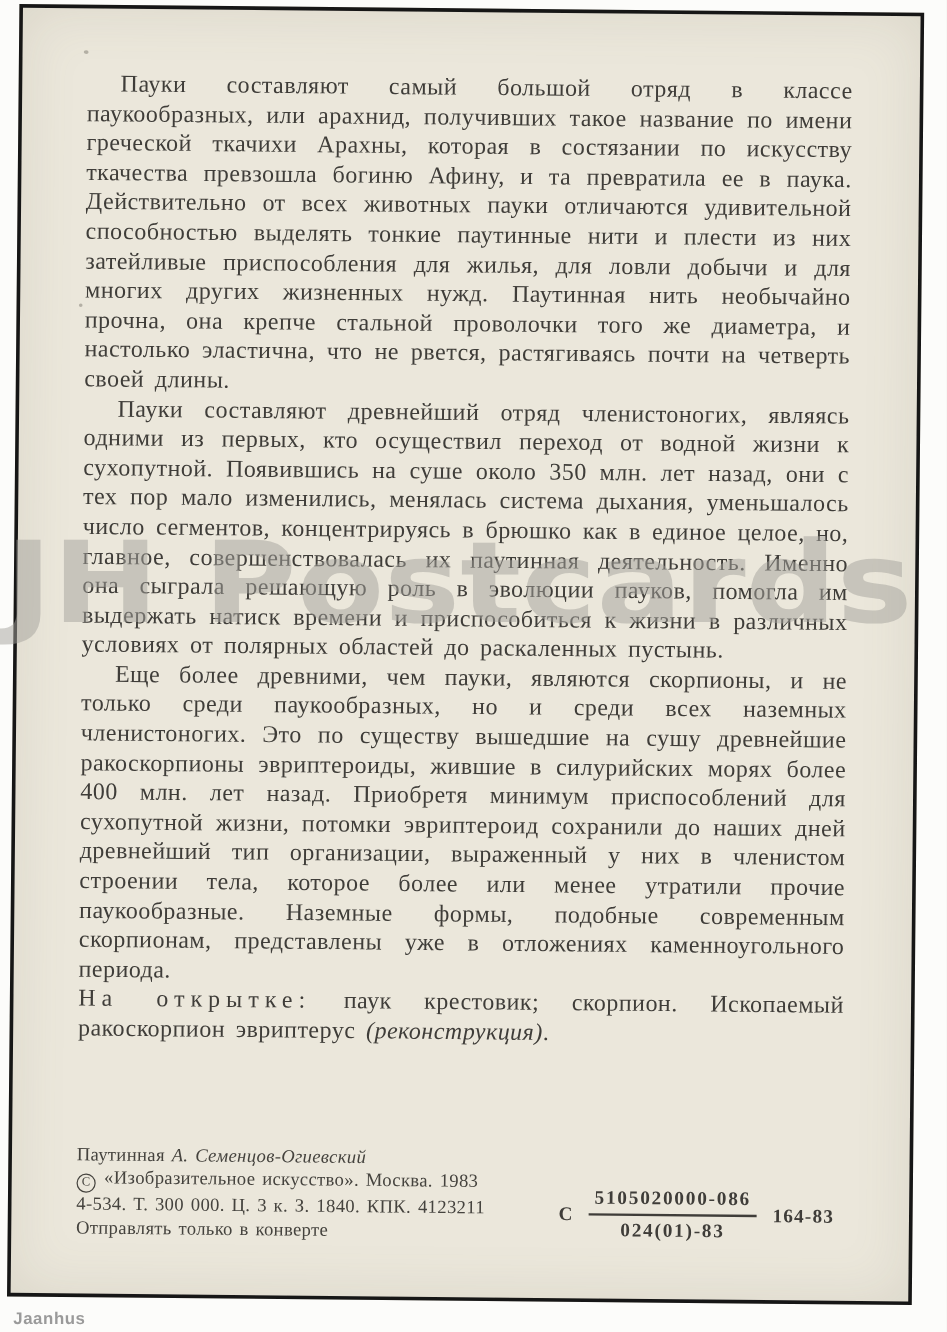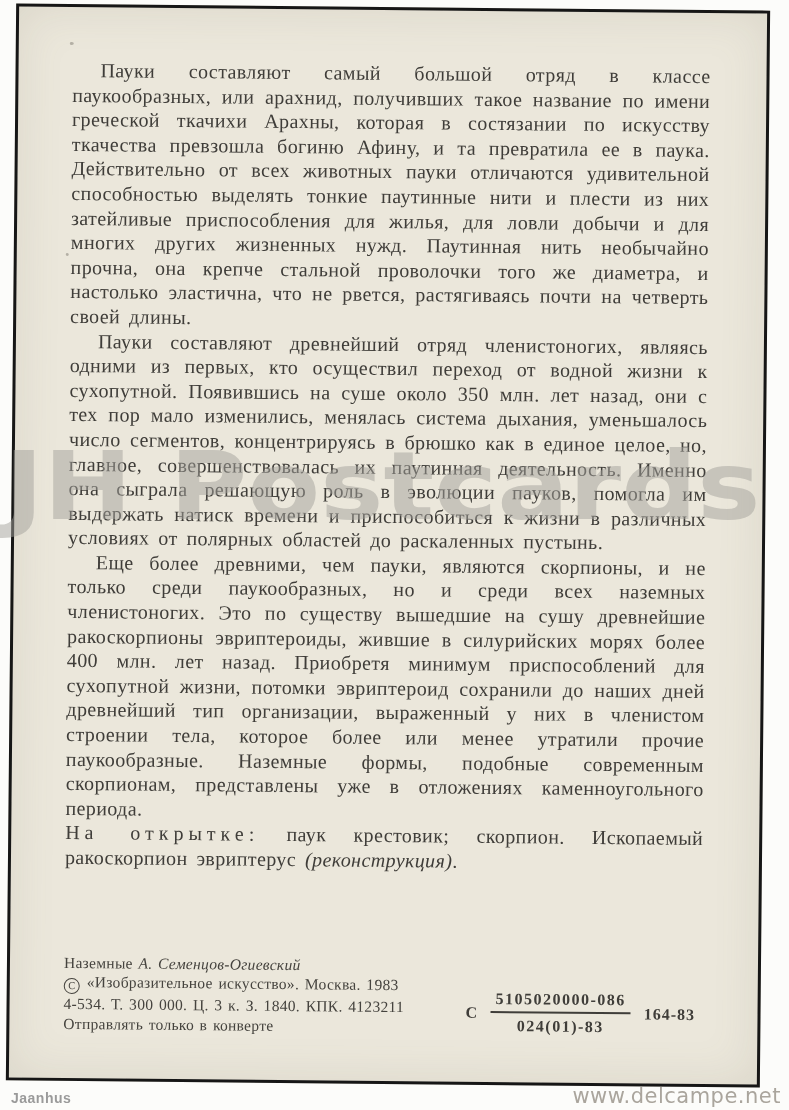--- a/index.html
+++ b/index.html
@@ -96,21 +96,21 @@
       <div class="body-text">
         <div>
             <p class="para">Пауки составляют самый большой отряд в классе паукообразных, или арахнид, получивших такое название по имени греческой ткачихи Арахны, которая в состязании по искусству ткачества превзошла богиню Афину, и та превратила ее в паука. Действительно от всех животных пауки отличаются удивительной способностью выделять тонкие паутинные нити и плести из них затейливые приспособления для жилья, для ловли добычи и для многих других жизненных нужд. Паутинная нить необычайно прочна, она крепче стальной проволочки того же диаметра, и настолько эластична, что не рвется, растягиваясь почти на четверть своей длины.</p>
             <p class="para">Пауки составляют древнейший отряд членистоногих, являясь одними из первых, кто осуществил переход от водной жизни к сухопутной. Появившись на суше около 350 млн. лет назад, они с тех пор мало изменились, менялась система дыхания, уменьшалось число сегментов, концентрируясь в брюшко как в единое целое, но, главное, совершенствовалась их паутинная деятельность. Именно она сыграла решающую роль в эволюции пауков, помогла им выдержать натиск времени и приспособиться к жизни в различных условиях от полярных областей до раскаленных пустынь.</p>
             <p class="para">Еще более древними, чем пауки, являются скорпионы, и не только среди паукообразных, но и среди всех наземных членистоногих. Это по существу вышедшие на сушу древнейшие ракоскорпионы эвриптероиды, жившие в силурийских морях более 400 млн. лет назад. Приобретя минимум приспособлений для сухопутной жизни, потомки эвриптероид сохранили до наших дней древнейший тип организации, выраженный у них в членистом строении тела, которое более или менее утратили прочие паукообразные. Наземные формы, подобные современным скорпионам, представлены уже в отложениях каменноугольного периода.</p>
           </div>
         <p class="caption"><span class="spaced">На открытке:</span><span> паук крестовик; скорпион. Ископаемый ракоскорпион эвриптерус </span><span class="italic">(реконструкция)</span><span>.</span></p>
       </div>
 
       <div class="imprint">
-        <div class="imp-line"><span>Наземные</span> <span class="italic">А. Семенцов-Огиевский</span></div>
+        <div class="imp-line"><span>Паутинная</span> <span class="italic">А. Семенцов-Огиевский</span></div>
         <div class="imp-line"><span class="copy">С</span><span>«Изобразительное искусство». Москва. 1983</span></div>
         <div class="imp-line">4-534. Т. 300 000. Ц. 3 к. З. 1840. КПК. 4123211</div>
         <div class="imp-line">Отправлять только в конверте</div>
 
         <div class="catalog">
           <span class="cat-prefix">С</span>
           <span class="frac">
               <span class="num">5105020000-086</span>
               <span class="den">024(01)-83</span>
             </span>
@@ -119,15 +119,14 @@
       </div>
 
       <div class="speck s1"></div>
       <div class="speck s2"></div>
     </div>
   </div>
 
   <div class="watermark">JH Postcards</div>
 
   <div class="footer-left">Jaanhus</div>
-  <div class="footer-right">www.delcampe.net</div>
 
 </div>
 
 </body></html>

